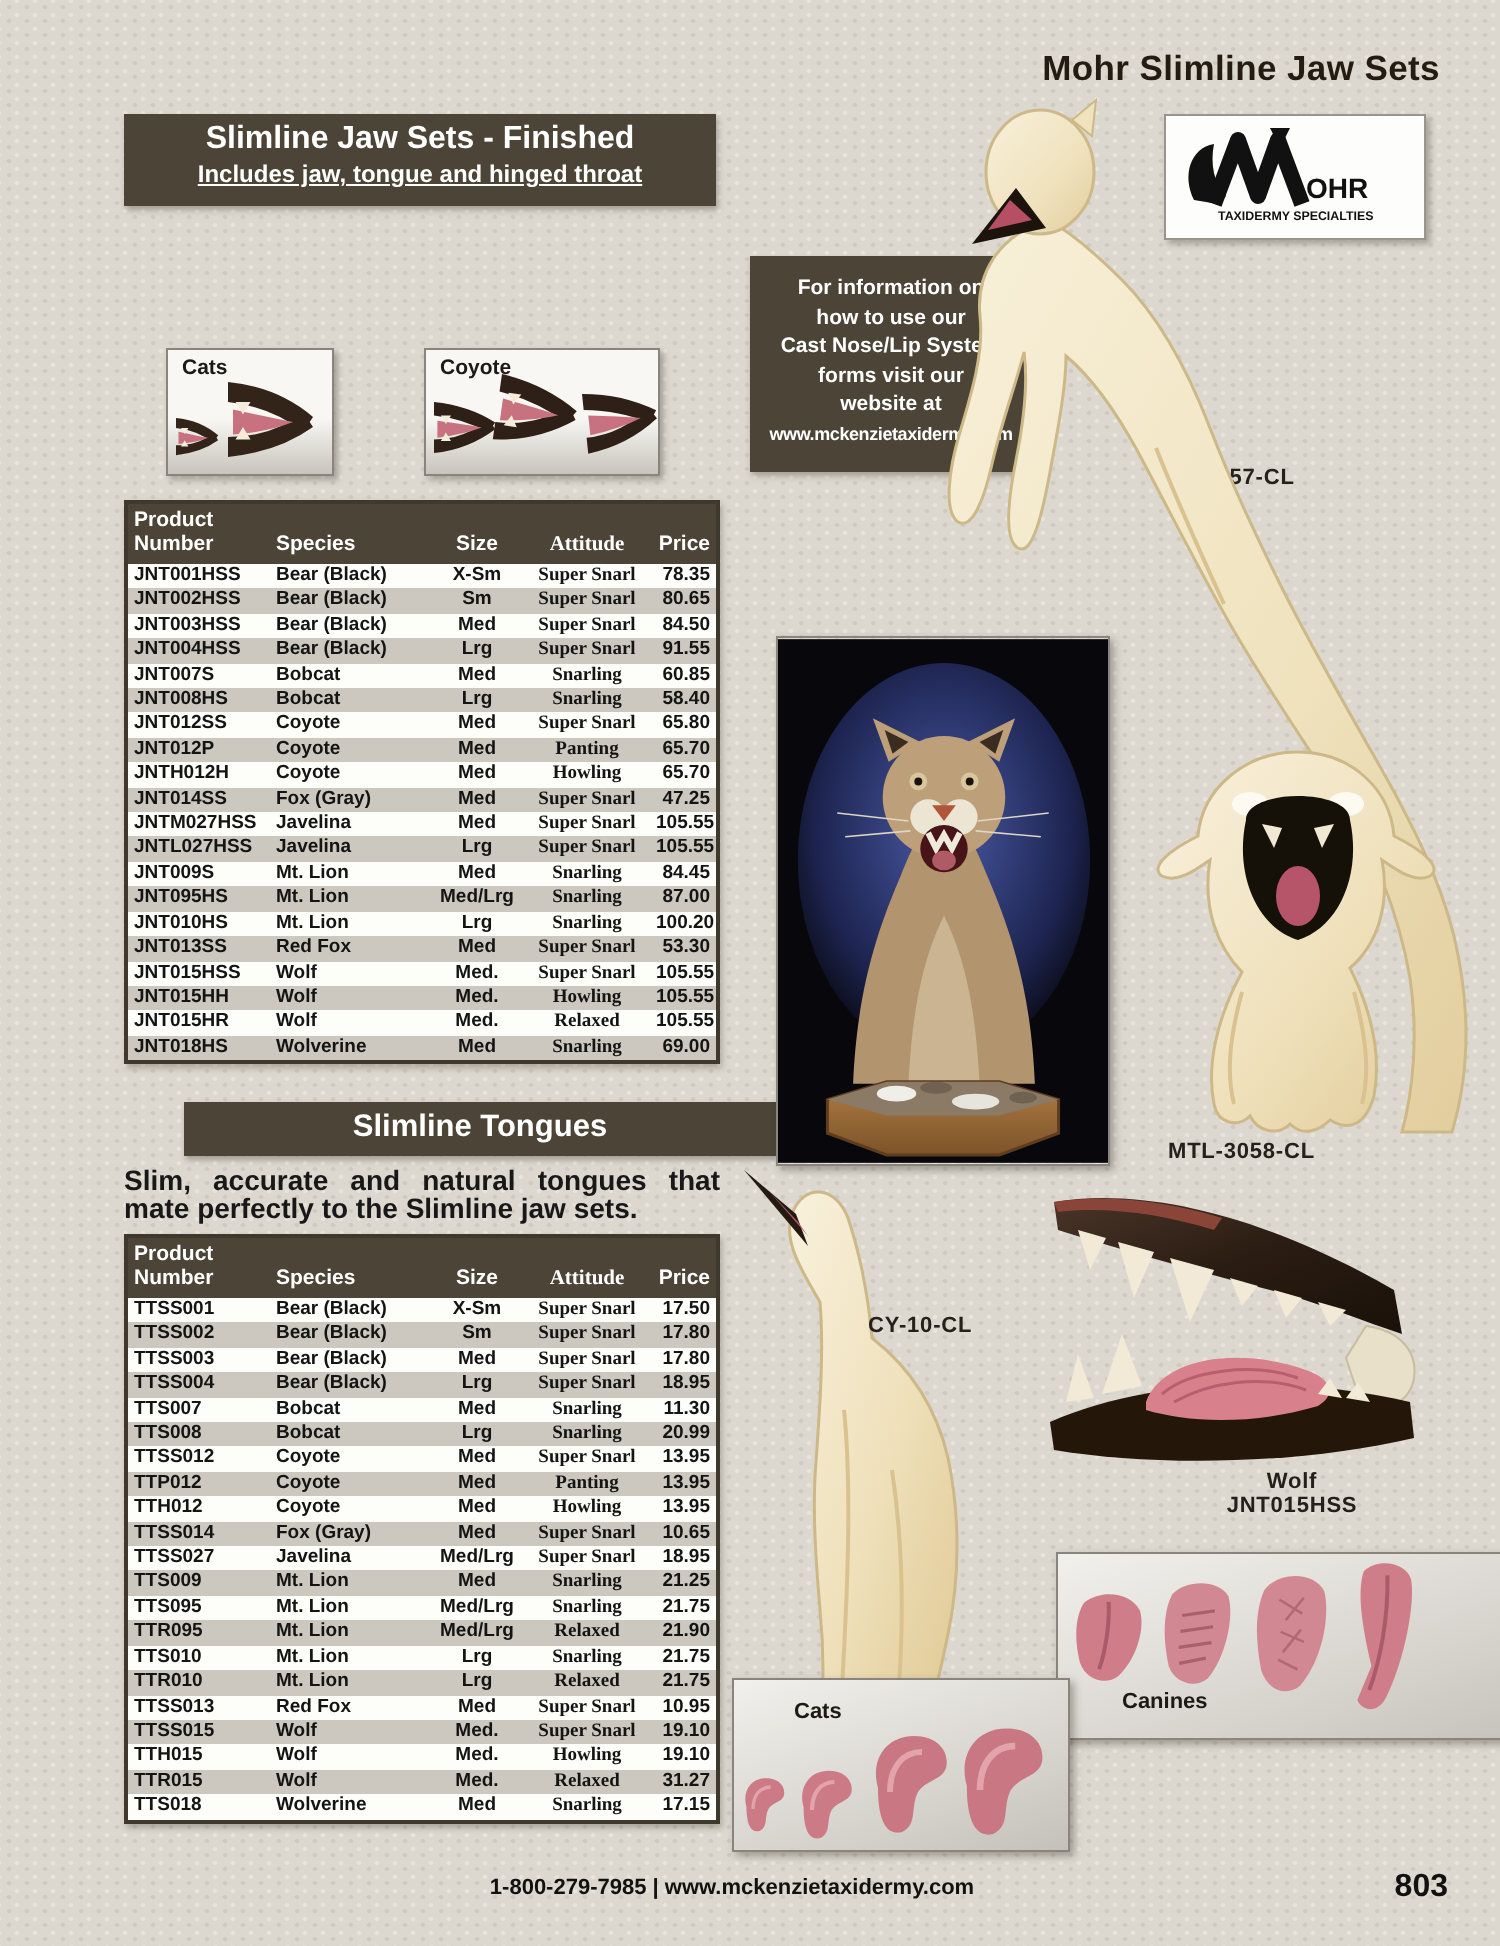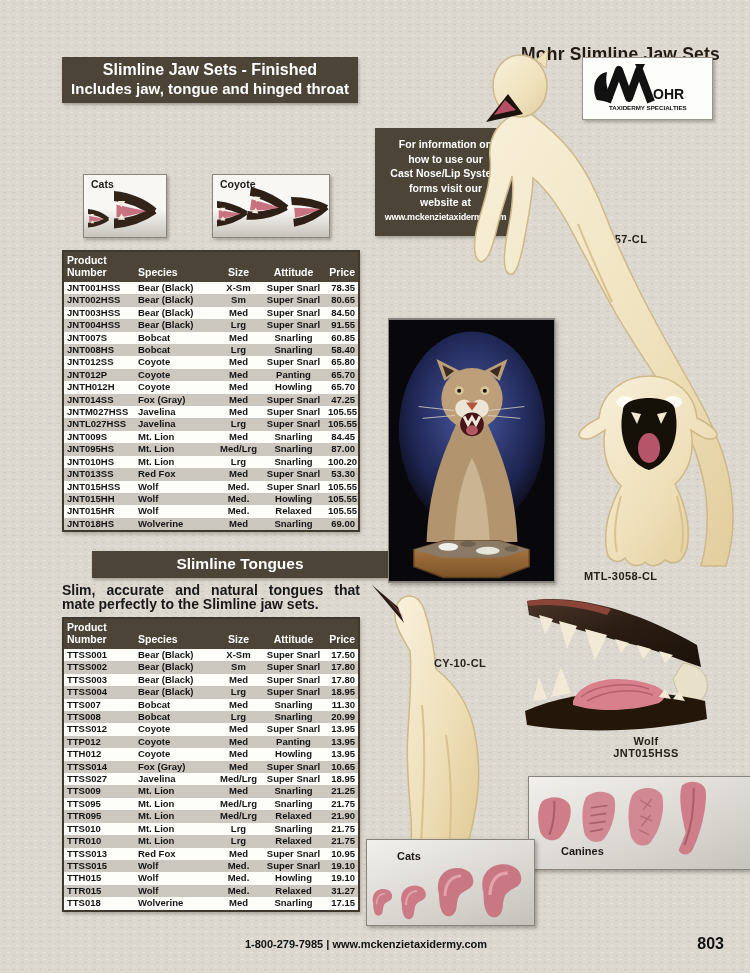--- a/index.html
+++ b/index.html
@@ -8,29 +8,29 @@
     position:relative; width:750px; height:973px; margin:0 auto; overflow:hidden;
     background-color:#dcd8d0;
     background-image:
       radial-gradient(#cfcabf 1px, transparent 1.4px),
       radial-gradient(#e8e4dc 1px, transparent 1.4px);
     background-size:9px 7px, 9px 7px;
     background-position:0 0, 4px 4px;
   }
   .page-title {
     position:absolute; top:24px; right:30px;
-    font-size:17.5px; font-weight:bold; color:#241c12; letter-spacing:0.2px;margin-top:20px;
+    font-size:17.5px; font-weight:bold; color:#241c12; letter-spacing:0.2px;
   }
   .dark-box { background:#4c4437; color:#fff; }
   .hdr1 {
     position:absolute; left:62px; top:57px; width:296px; height:46px;
     text-align:center; padding-top:4px; box-shadow:1px 2px 3px rgba(60,50,35,.35);
   }
   .hdr1 .l1 { font-size:16px; font-weight:bold; }
-  .hdr1 .l2 { font-size:15px; font-weight:bold; margin-top:1px; }
+  .hdr1 .l2 { font-size:12px; font-weight:bold; margin-top:1px;text-decoration:underline; }
   .intro1 {
     position:absolute; left:62px; top:108px; width:298px;
     font-size:10.5px; font-weight:bold; color:#181818; line-height:13.8px; text-align:justify;
   }
   .thumb {
     position:absolute; border:1px solid #8a857c;
     background:linear-gradient(#f8f7f4 55%, #c8c4bc);
     box-shadow:2px 2px 3px rgba(40,35,25,.3);
   }
   .thumb .tlabel { position:absolute; top:3px; left:7px; font-size:10.5px; font-weight:bold; color:#1d1a15; }
@@ -58,21 +58,21 @@
     vertical-align:bottom; padding:3px 3px 4px 3px; line-height:11.5px; text-align:left;
   }
   table.data-table td {
     font-size:9.5px; font-weight:bold; color:#141414;
     padding:1px 3px; line-height:10.4px; white-space:nowrap; overflow:hidden;
   }
   table.data-table tr.alt { background:#ccc8bf; }
   .c0 { width:72px; text-align:left; }
   .c1 { width:80px; text-align:left; }
   .c2 { width:47px; text-align:center !important; }
-  .c3 { width:63px; text-align:center !important; }
+  .c3 { width:63px; text-align:center !important;font-family:Liberation Serif, serif; }
   .c4 { width:34px; text-align:right !important; }
   .hdr2 {
     position:absolute; left:62px; top:551px; width:296px; height:27px;
     text-align:center; font-size:15.5px; font-weight:bold; padding-top:4px;
     box-shadow:1px 2px 3px rgba(60,50,35,.35);
     margin-left:30px;
   }
   .intro2 {
     position:absolute; left:62px; top:584px; width:298px;
     font-size:14px; font-weight:bold; color:#181818; line-height:13.5px; text-align:justify;

